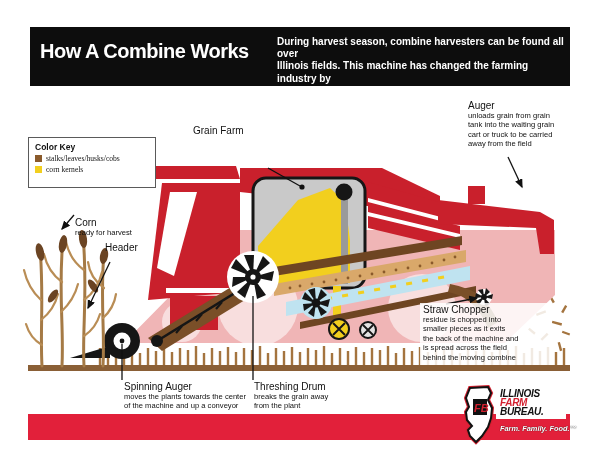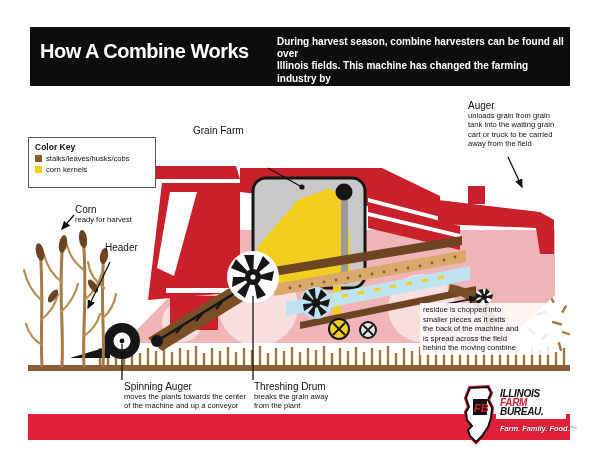--- a/index.html
+++ b/index.html
@@ -8,32 +8,32 @@
   
   .topbar{position:absolute;left:30px;top:27px;width:540px;height:59px;background:#0d0d0d;}
   .main-title{position:absolute;left:10px;top:13px;color:#fff;font-size:20px;font-weight:bold;
               letter-spacing:-0.5px;white-space:nowrap;}
   .intro{position:absolute;left:247px;top:9px;width:288px;color:#fff;font-size:10px;
          font-weight:bold;line-height:12.2px;white-space:pre-line;}
   
   .colorkey{position:absolute;left:28px;top:93px;width:120px;height:45px;background:#fff;
             border:1.5px solid #5a5a5a;padding:4px 0 0 6px;box-sizing:content-box;margin-top:44px;}
   .colorkey .ck-title{font-size:8.5px;font-weight:bold;}
-  .ck-row{display:flex;align-items:center;margin-top:2px;}
+  .ck-row{display:flex;align-items:center;margin-top:2px;font-family:Liberation Serif, serif;}
   .ck-swatch{width:7px;height:7px;margin-right:4px;flex:0 0 auto;}
   .ck-swatch.brown{background:#8a5a2b;}
   .ck-swatch.yellow{background:#f2cf1e;}
   .ck-label{font-size:7.6px;line-height:9px;}
   
   .callout{position:absolute;font-size:7.6px;line-height:9.6px;}
   .callout .c-title{font-weight:normal;font-size:10px;}
   .callout .c-body{white-space:pre-line;}
   .co-grain{left:190px;top:124px;width:112px;background:rgba(255,255,255,0.72);padding:2px 3px;}
   .co-auger{left:468px;top:101px;width:110px;}
-  .co-corn{left:75px;top:205px;width:95px;}
+  .co-corn{left:75px;top:218px;width:95px;}
   .co-header{left:105px;top:243px;width:88px;}
   .co-straw{left:420px;top:303px;width:126px;background:rgba(255,255,255,0.85);padding:2px 3px;}
   .co-spin{left:96px;top:382px;width:178px;margin-left:28px;}
   .co-thresh{left:254px;top:382px;width:118px;}
   
   .redbar{position:absolute;left:28px;top:414px;width:542px;height:26px;background:#e2203a;}
   .logo{position:absolute;left:458px;top:384px;width:112px;height:64px;}
   .logo-white{position:absolute;left:38px;top:4px;width:70px;height:31px;background:#fff;}
   .org{position:absolute;left:42px;top:5px;font-style:italic;font-weight:bold;
        font-size:10px;line-height:9.2px;letter-spacing:-0.3px;}
@@ -294,20 +294,21 @@
 away from the field</div>
   </div>
   <div class="callout co-corn">
     <div class="c-title">Corn</div>
     <div class="c-body">ready for harvest</div>
   </div>
   <div class="callout co-header">
     <div class="c-title">Header</div>
   </div>
   <div class="callout co-straw">
+    <div class="c-title">Straw Chopper</div>
     <div class="c-body">residue is chopped into
 smaller pieces as it exits
 the back of the machine and
 is spread across the field
 behind the moving combine</div>
   </div>
   <div class="callout co-spin">
     <div class="c-title">Spinning Auger</div>
     <div class="c-body">moves the plants towards the center
 of the machine and up a conveyor</div>

